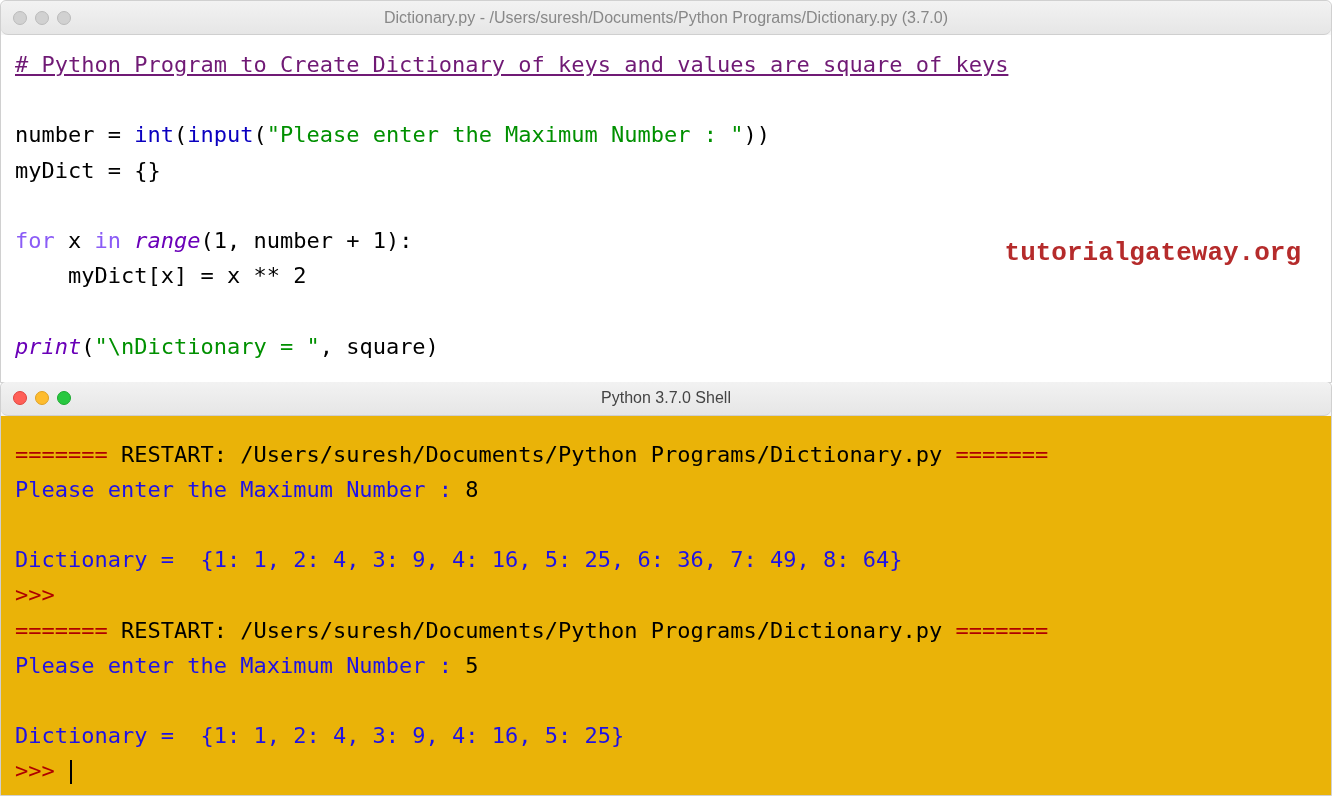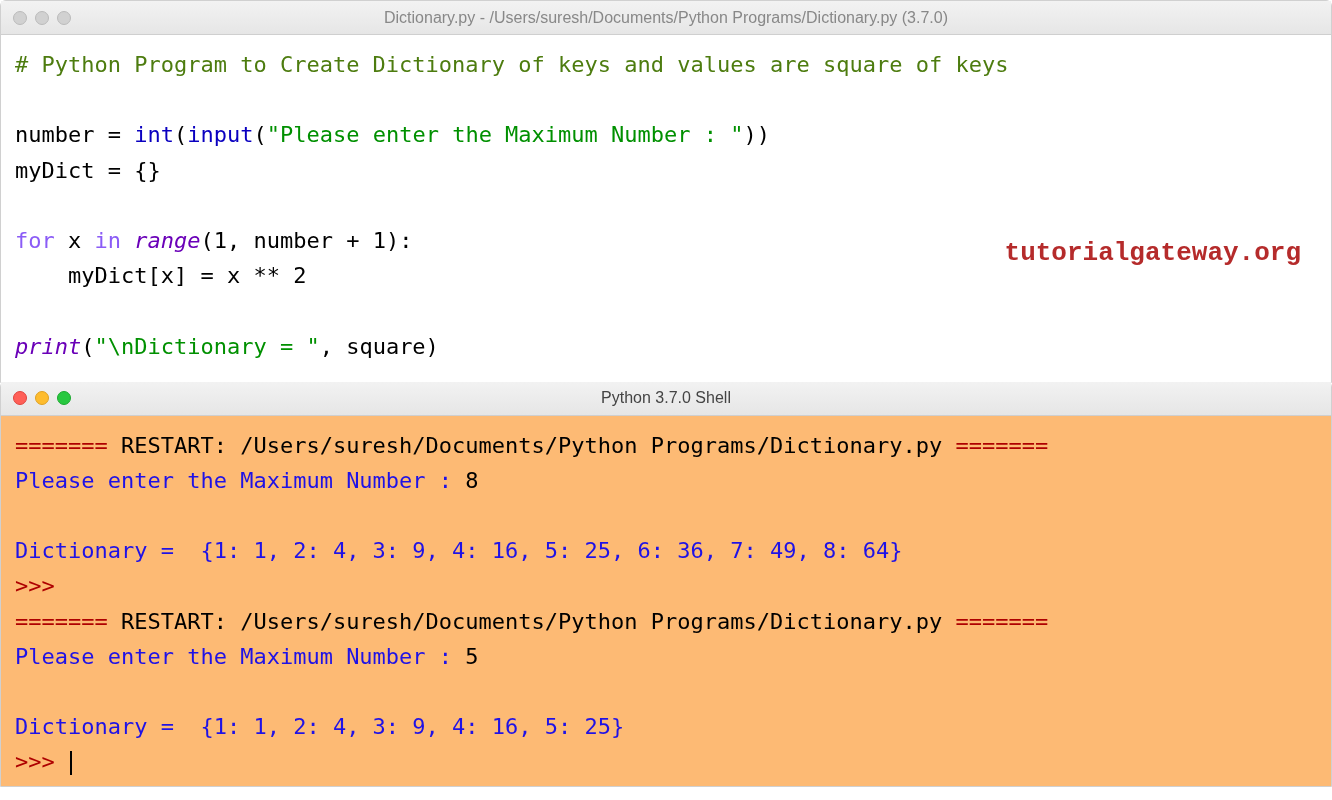--- a/index.html
+++ b/index.html
@@ -1,30 +1,30 @@
 <!DOCTYPE html>
 <html><head>
 <meta charset="utf-8">
 <style>
   * { margin:0; padding:0; box-sizing:border-box; }
   html,body { width:1332px; height:800px; font-family:"Menlo","Monaco","Consolas",monospace; font-size:22px; line-height:1.6; background:#fff; overflow:hidden; }
   .window { background:#f7f7f7; border:1px solid #d0d0d0; border-radius:6px 6px 0 0; width:100%; }
-  .titlebar { display:flex; align-items:center; height:34px; background:linear-gradient(#f2f2f2,#e6e6e6); border-bottom:1px solid #cfcfcf; padding:0 12px; position:relative; }
+  .titlebar { display:flex; align-items:center; height:34px; background:linear-gradient(#f2f2f2,#e6e6e6); border-bottom:1px solid #cfcfcf; padding:0 12px; position:relative;border-radius:7px; }
   .traffic { display:flex; gap:8px; position:absolute; left:12px; top:50%; transform:translateY(-50%); }
   .dot { width:14px; height:14px; border-radius:50%; display:inline-block; }
   .dot.gray { background:#d1d1d1; border:1px solid #bbb; }
   .dot.red { background:#ff5f57; border:1px solid #e0443e; }
   .dot.yellow { background:#febc2e; border:1px solid #dfa123; }
   .dot.green { background:#28c840; border:1px solid #1da930; }
   .title { flex:1; text-align:center; font-family:-apple-system,BlinkMacSystemFont,"Segoe UI",sans-serif; font-size:16px; color:#888; font-weight:400; }
   .title.dark { color:#444; }
   .editor-body { background:#fff; padding:12px 14px 18px 14px; position:relative; }
-  .shell-body { background:#fdba74; padding:12px 14px 6px 14px; }
+  .shell-body { background:#eab308; padding:21px 14px 6px 14px; }
   .line { white-space:pre; }
-  .c-comment { color:#4d7c0f; font-weight:400; }
+  .c-comment { color:#701a75; font-weight:400;text-decoration:underline; }
   .c-kw { color:#8b5cf6; }
   .c-builtin { color:#6a00b8;font-style:italic; }
   .c-call { color:#0a00c0; }
   .c-str { color:#009000; }
   .c-def { color:#000; }
   .watermark { position:absolute; right:30px; top:198px; font-family:Liberation Mono, monospace; font-weight:bold; color:#b52b2b; font-size:26px; }
   .shell-blue { color:#1f12e6; }
   .shell-black { color:#000; }
   .shell-red { color:#ae0000; }
   .editor-window { margin-bottom:0; }

